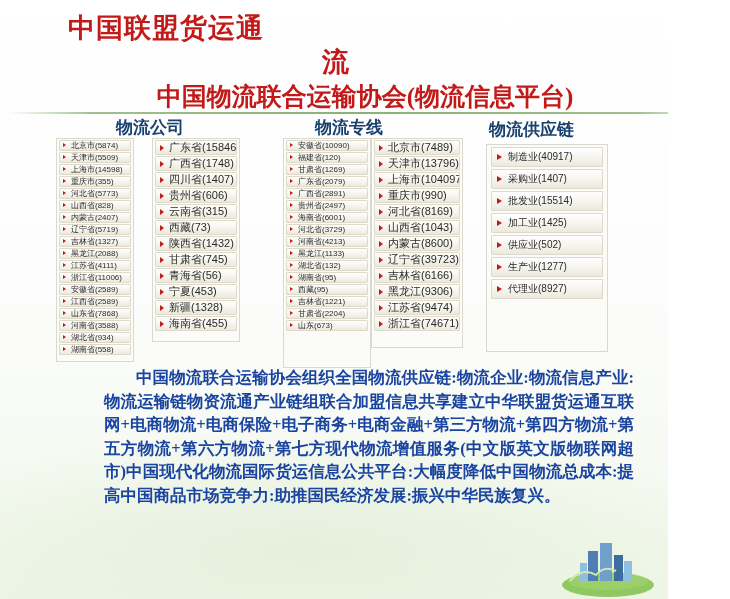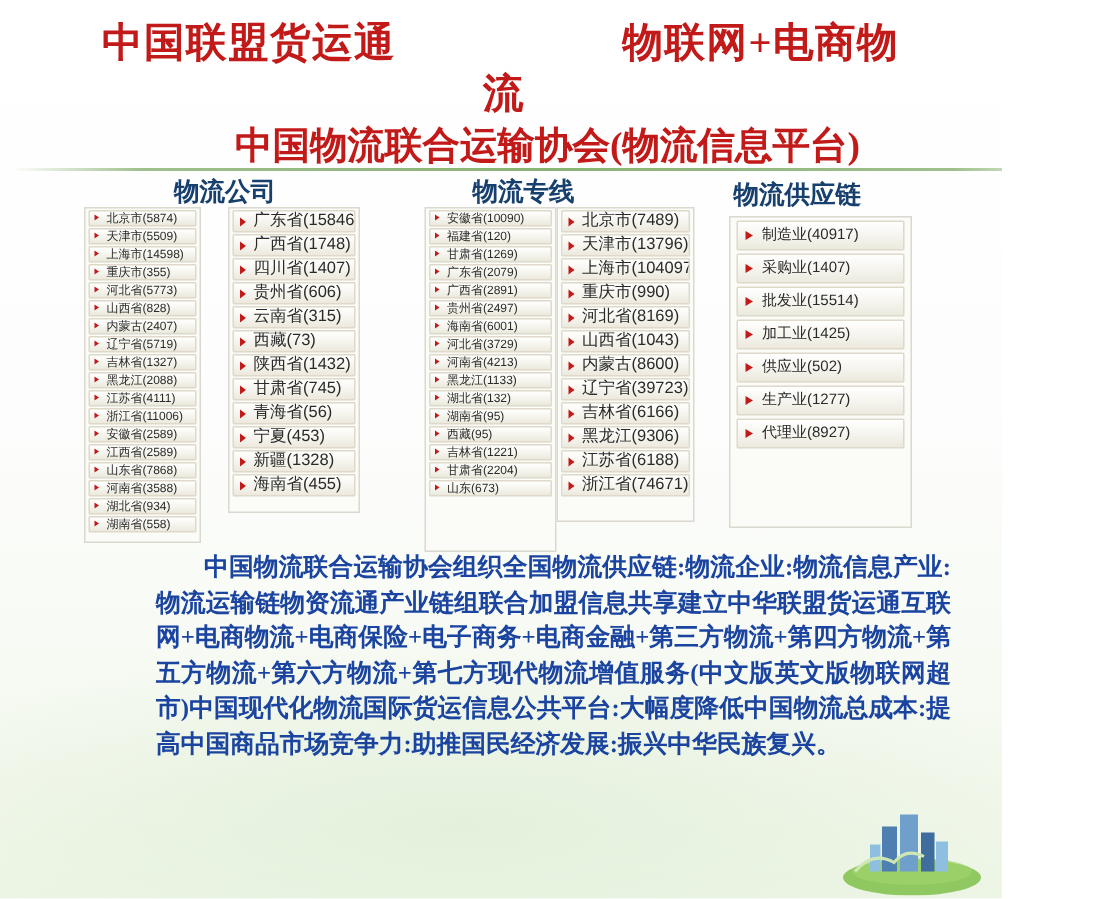--- a/index.html
+++ b/index.html
@@ -194,21 +194,20 @@
     height: 62px;
   }
 </style>
 </head>
 <body>
 
 <div class="page">
 
   <div class="hdr">
     <div class="hdr-l">中国联盟货运通</div>
-    <div class="hdr-r">物联网+电商物</div>
     <div class="hdr-r2">流</div>
   </div>
   <div class="subtitle">中国物流联合运输协会(物流信息平台)</div>
   <div class="rule"></div>
 
   <div class="cols">
 
     <div class="col-title t1">物流公司</div>
     <div class="col-title t2">物流专线</div>
     <div class="col-title t3">物流供应链</div>
@@ -272,21 +271,21 @@
       <a class="item">北京市(7489)</a>
       <a class="item">天津市(13796)</a>
       <a class="item">上海市(104097)</a>
       <a class="item">重庆市(990)</a>
       <a class="item">河北省(8169)</a>
       <a class="item">山西省(1043)</a>
       <a class="item">内蒙古(8600)</a>
       <a class="item">辽宁省(39723)</a>
       <a class="item">吉林省(6166)</a>
       <a class="item">黑龙江(9306)</a>
-      <a class="item">江苏省(6188)</a>
+      <a class="item">江苏省(9474)</a>
       <a class="item">浙江省(74671)</a>
     </div>
 
     <div class="panel p5 big">
       <a class="item">制造业(40917)</a>
       <a class="item">采购业(1407)</a>
       <a class="item">批发业(15514)</a>
       <a class="item">加工业(1425)</a>
       <a class="item">供应业(502)</a>
       <a class="item">生产业(1277)</a>

